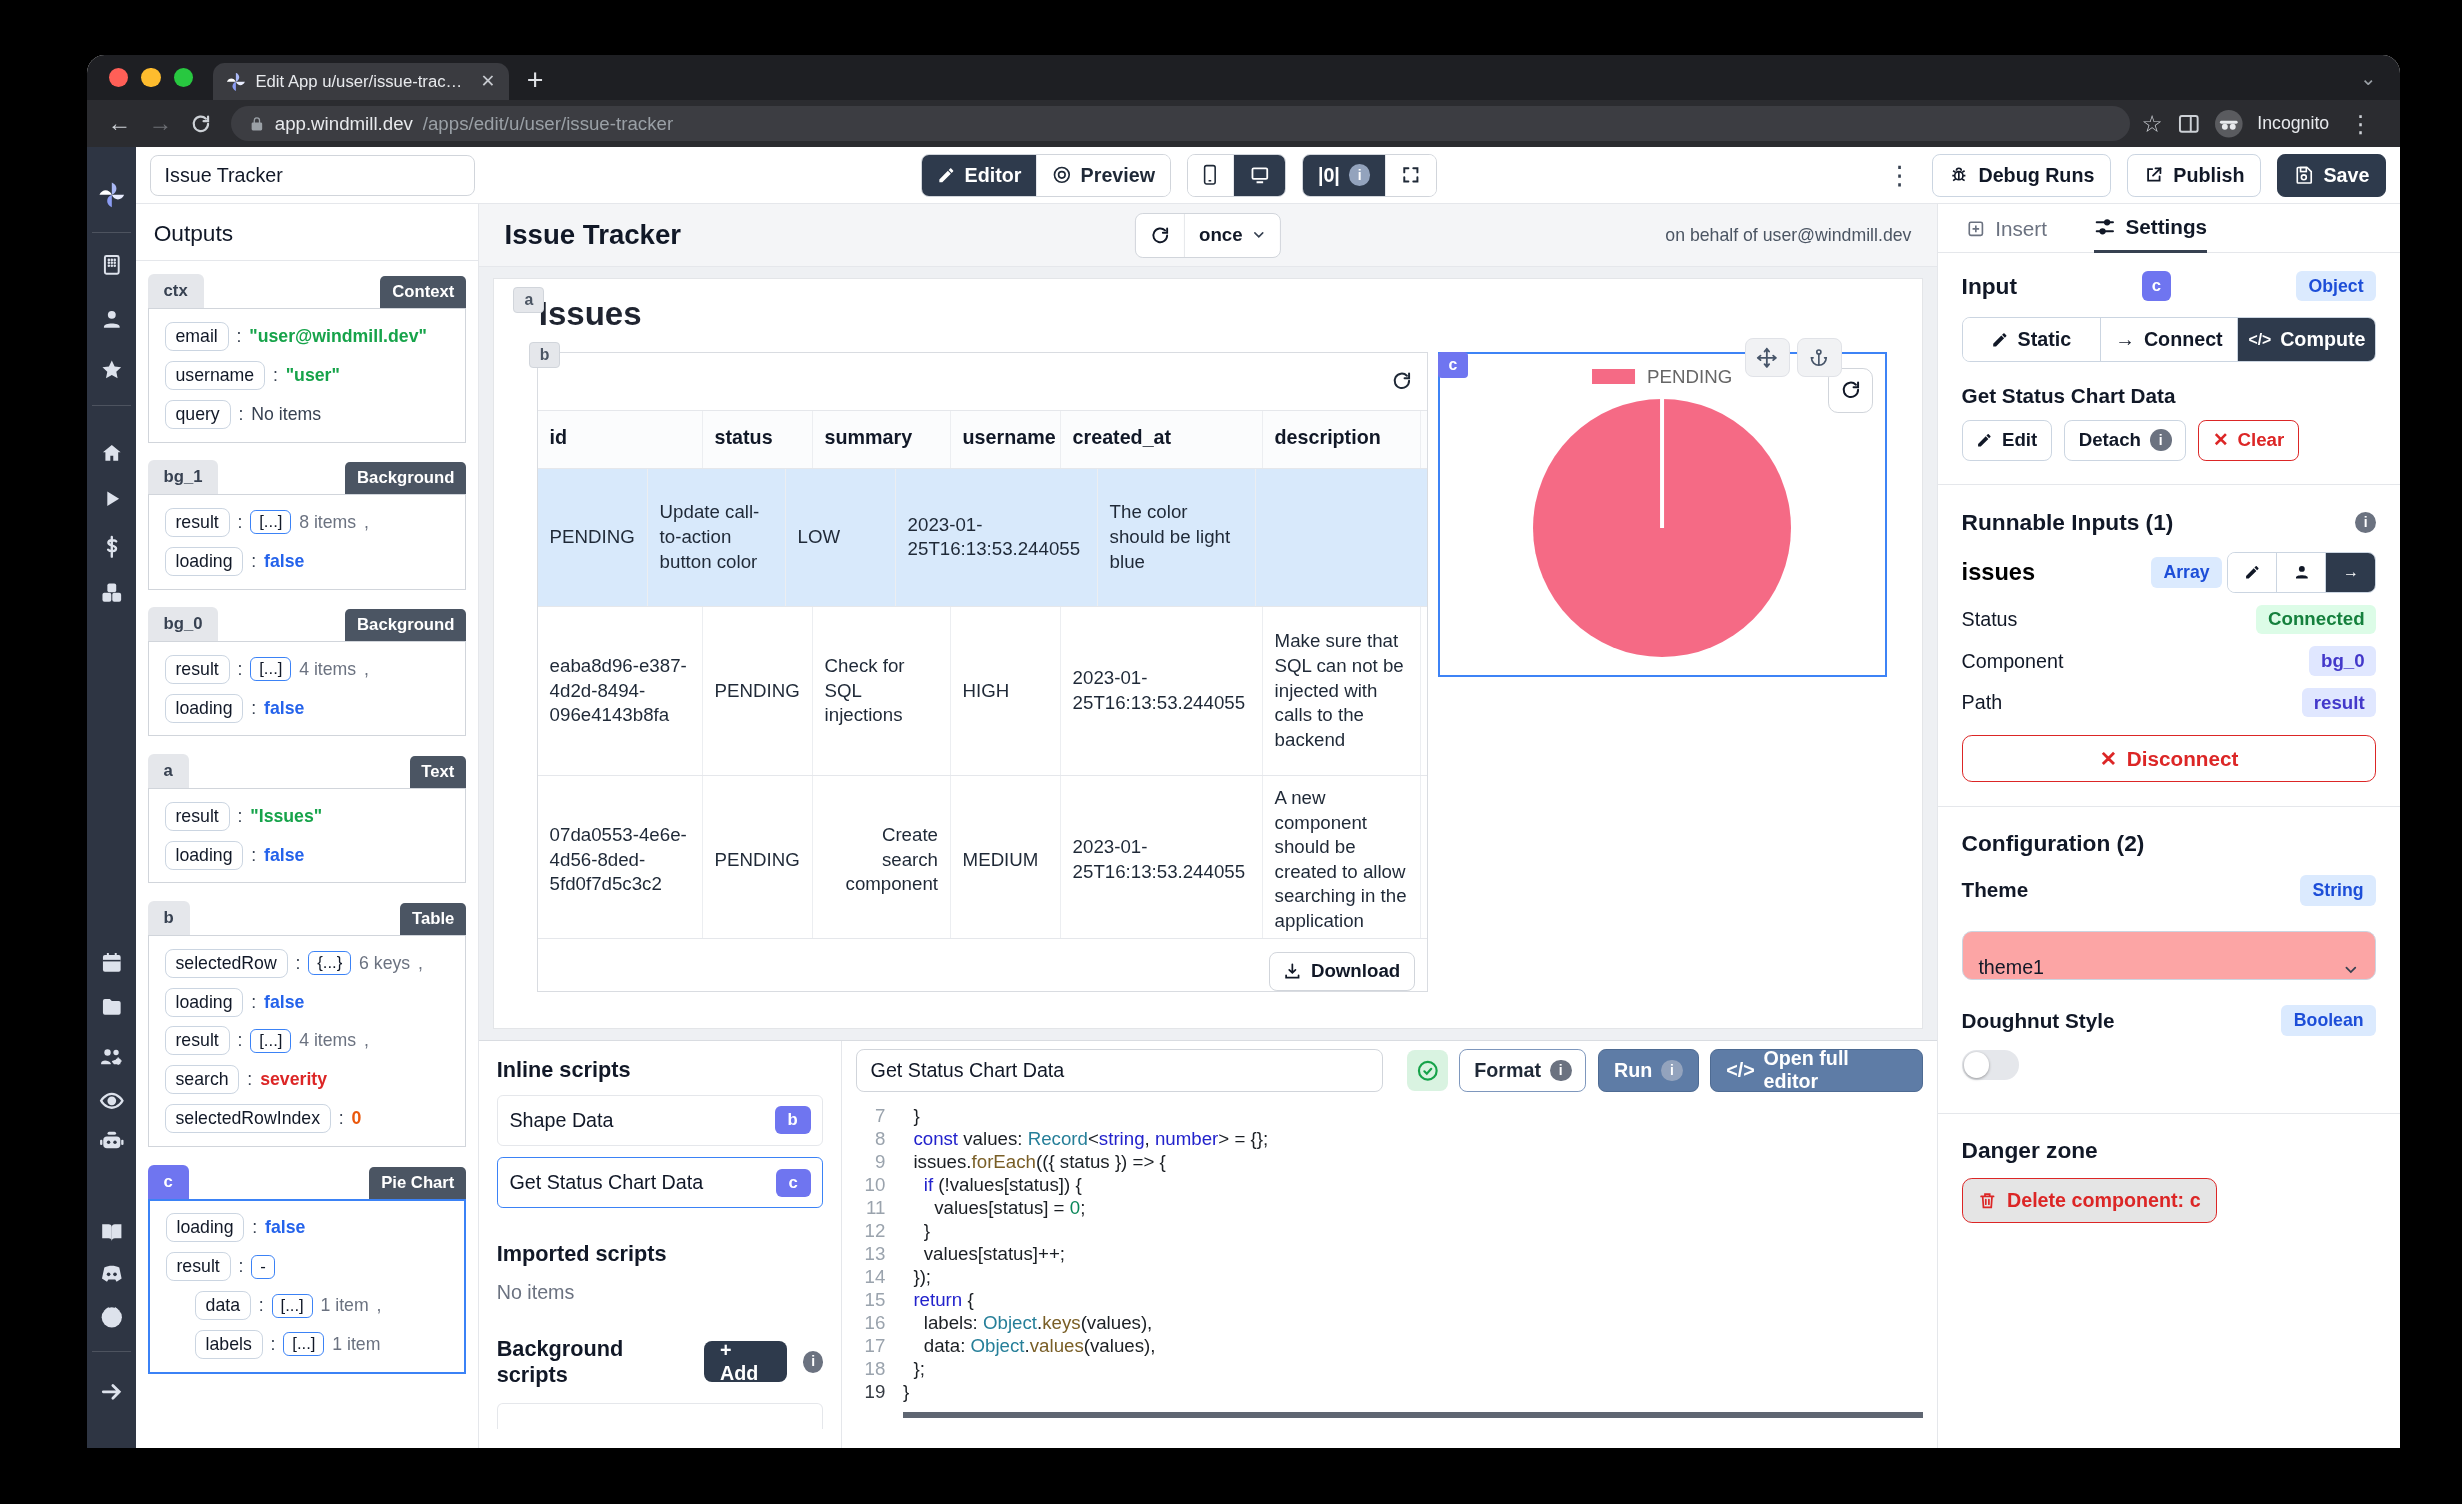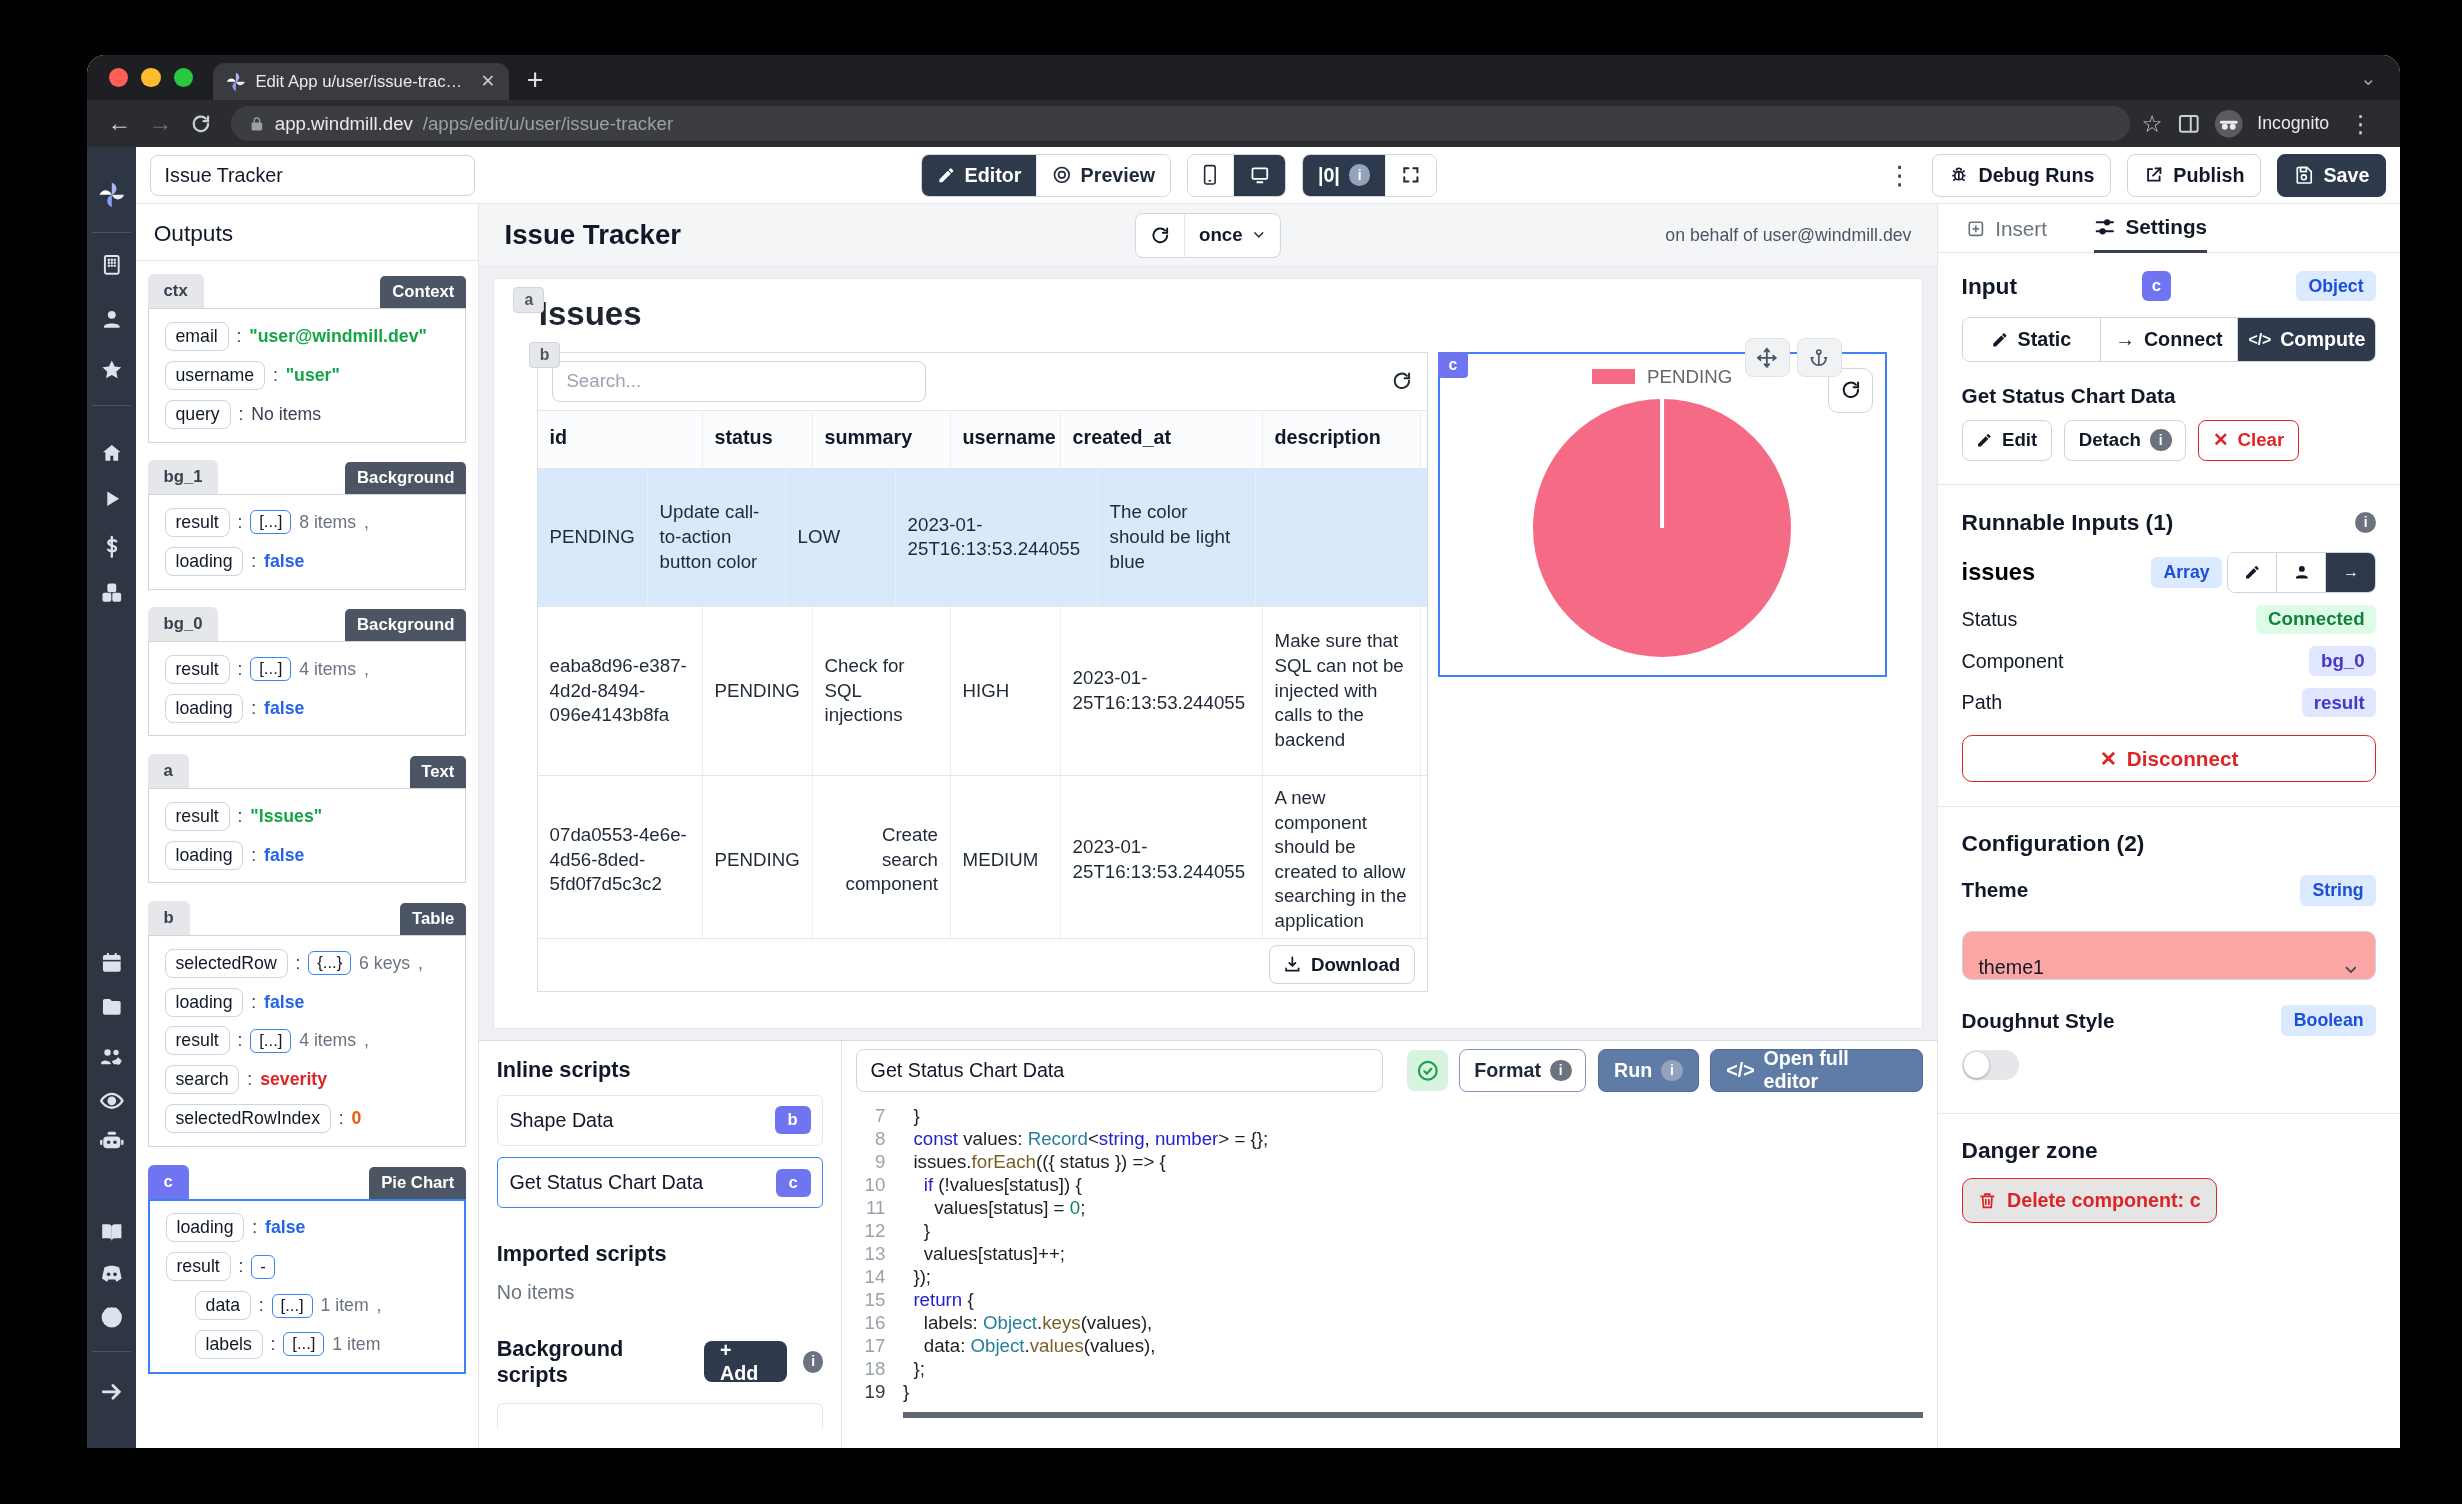--- a/index.html
+++ b/index.html
@@ -83,21 +83,21 @@
 .tsearch{flex:0 0 57px;display:flex;align-items:center;padding:0 13.8px;gap:9.9px}
 .tsearch input{width:374px;height:41px;border:1px solid #d1d5db;border-radius:7.9px;padding:0 13.8px;font-size:18.7px;color:#111827;outline:none}
 .tsearch input::placeholder{color:#9ca3af}
 .t-refresh{margin-left:auto;color:#1f2937}
 .thead{flex:0 0 59px;display:flex;border-top:1px solid #e5e7eb;border-bottom:1px solid #e5e7eb;background:#fbfcfd}
 .th{font-weight:700;font-size:19.7px;color:#111827;padding:14.8px 11.8px;border-right:1px solid #eceef1}
 .trows{flex:1;overflow:hidden}
 .tr{display:flex;border-bottom:1px solid #e5e7eb;background:#fff}
 .tr.sel{background:#d8e9fb}
 .td{font-size:18.7px;color:#1f2937;padding:9.9px 11.8px;border-right:1px solid #eceef1;line-height:24.6px;overflow-wrap:anywhere;display:flex;align-items:center}
-.tfoot{flex:0 0 53px;border-top:1px solid #e5e7eb;display:flex;align-items:center;justify-content:flex-end;padding:0 11.8px;background:#fff}
+.tfoot{flex:0 0 53px;border-top:1px solid #e5e7eb;display:flex;align-items:flex-end;justify-content:flex-end;padding:0 11.8px;background:#fff}
 .btn-download{display:flex;align-items:center;gap:8.9px;height:39px;padding:0 13.8px;border:1px solid #d1d5db;border-radius:7.9px;font-size:18.7px;font-weight:600;color:#111827;background:#fff}
 
 .piebox{position:absolute;left:944px;top:73px;width:449px;height:325px;background:#fff;border:2px solid #3d83f6}
 .pie-legend{position:absolute;top:11.8px;left:50%;transform:translateX(-50%);display:flex;align-items:center;gap:11.8px;font-size:18.7px;color:#666}
 .swatch{width:43px;height:14.8px}
 .pie-circle{position:absolute;left:50%;top:45px;transform:translateX(-50%);width:258px;height:258px;border-radius:50%}
 .pie-slit{position:absolute;left:50%;top:0;transform:translateX(-50%);width:3.9px;height:129px;background:#fff}
 .float-btn{position:absolute;top:-15.8px;width:45px;height:39px;background:#f1f2f4;border:1px solid #e0e2e7;border-radius:7.9px;display:flex;align-items:center;justify-content:center;color:#475569;z-index:4}
 .pie-refresh{position:absolute;top:13.8px;right:11.8px;width:45px;height:45px;border:1px solid #d1d5db;border-radius:9.9px;background:#fff;display:flex;align-items:center;justify-content:center;color:#111827}
 
@@ -602,21 +602,20 @@
           </div>
 
           <div class="canvas-area">
             <div class="canvas-white">
               <div class="badge-sm" style="left:19.7px;top:7.9px">a</div>
               <div class="issues-title">Issues</div>
 
               <div class="badge-sm" style="left:35px;top:63px">b</div>
               <div class="tablebox">
                 <div class="tsearch">
-                  <input placeholder="Search..." style="">
                   <span class="t-refresh">
                       <svg width="21.7" height="21.7" viewBox="0 0 24 24" fill="none" stroke="currentColor" stroke-width="2.2" stroke-linecap="round">
                         <path d="M20 12a8 8 0 1 1-2.4-5.7"></path>
                         <path d="M20 4v5h-5"></path>
                       </svg>
                     </span>
                 </div>
                 <div class="thead" id="thead">
                     <div class="th" style="width: 165px;">id</div>
                     <div class="th" style="width: 110px;">status</div>

